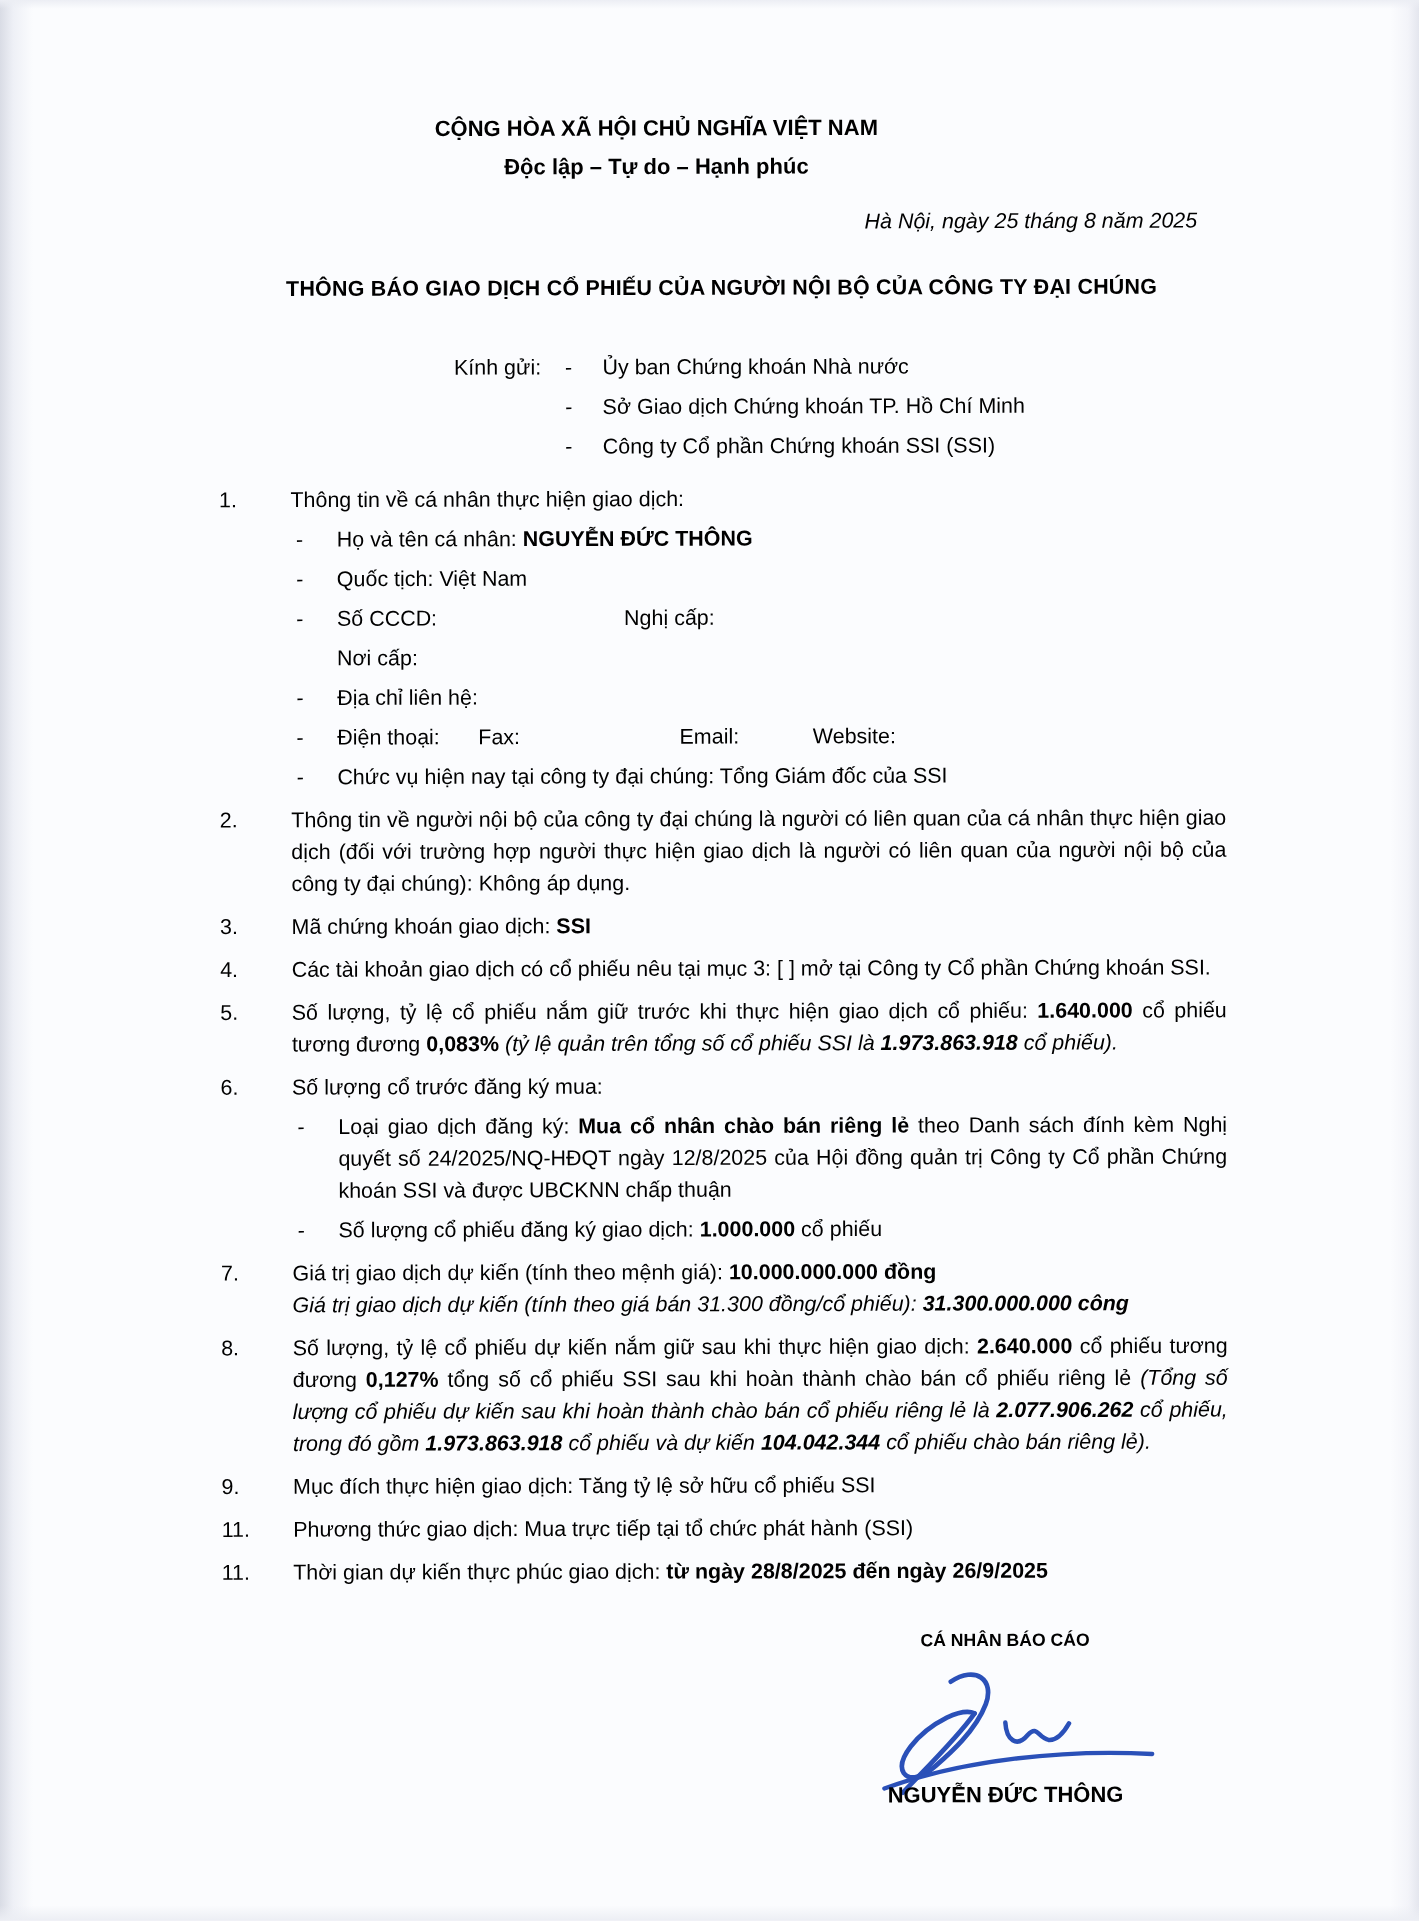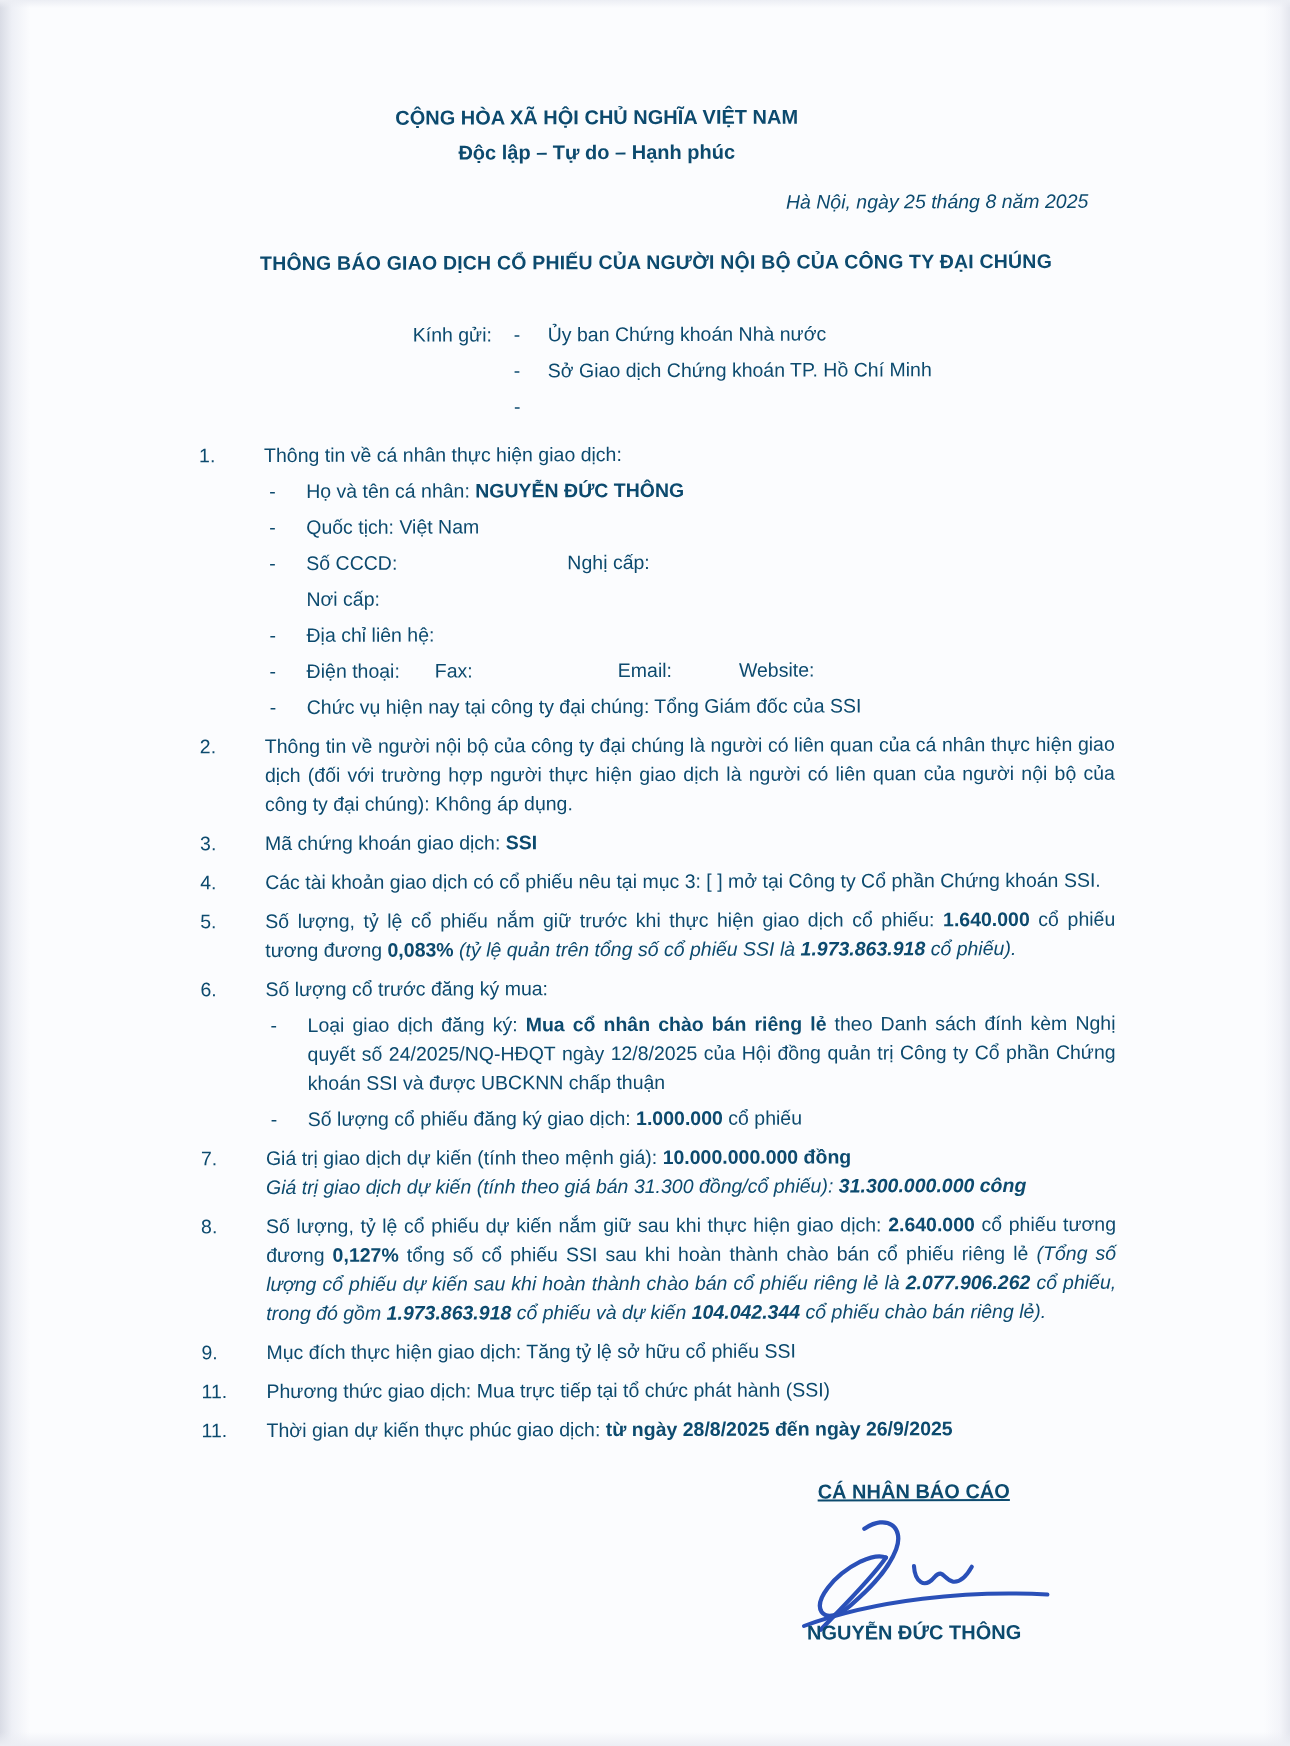--- a/index.html
+++ b/index.html
@@ -3,21 +3,21 @@
 <meta charset="utf-8">
 <style>
   html,body{margin:0;padding:0;background:#e9ebf1;}
   .page{
     position:relative;
     width:1290px;height:1746px;
     margin:0 auto;
     background:#fbfcfe;
     overflow:hidden;
     font-family:"Liberation Sans", sans-serif;
-    color:#0c4a6e;
+    color:#000000;
   }
   
   .edge-left{position:absolute;left:0;top:0;bottom:0;width:30px;
     background:linear-gradient(90deg,#d9dce5 0,#eef0f6 12px,rgba(251,252,254,0) 30px);}
   .edge-right{position:absolute;right:0;top:0;bottom:0;width:26px;
     background:linear-gradient(270deg,#e4e6ee 0,#f3f4f9 10px,rgba(251,252,254,0) 26px);}
   .edge-top{position:absolute;left:0;right:0;top:0;height:8px;
     background:linear-gradient(180deg,#eceef4 0,rgba(251,252,254,0) 8px);}
   .edge-bottom{position:absolute;left:0;right:0;bottom:0;height:14px;
     background:linear-gradient(0deg,#eceef4 0,rgba(251,252,254,0) 14px);}
@@ -48,21 +48,21 @@
   .item-body{flex:1;min-width:0;}
   .item-body p{margin:0;text-align:justify;}
   .sub{display:flex;margin-left:5px;margin-top:7px;}
   .sub .dash{width:37px;}
   .sub .sub-text{flex:1;text-align:justify;}
   .nodash-spacer{width:37px;flex:none;}
   .extra-line{margin-top:7px;}
   .gap{display:inline-block;}
 
   .sig-block{width:340px;margin-left:542px;margin-top:34px;text-align:center;}
-  .sig-caption{font-weight:bold;font-size:20px;text-decoration:underline;}
+  .sig-caption{font-weight:bold;font-size:16px;}
   .sig-ink{display:block;margin:6px auto -20px auto;}
   .sig-name{font-weight:bold;font-size:20px;}
 </style>
 </head>
 <body>
 
 <div class="page">
   <div class="edge-left"></div>
   <div class="edge-right"></div>
   <div class="edge-top"></div>
@@ -86,20 +86,21 @@
           <div class="recip-text">Ủy ban Chứng khoán Nhà nước</div>
         </div>
         <div class="recip-row">
           <div class="recip-label"></div>
           <div class="dash">-</div>
           <div class="recip-text">Sở Giao dịch Chứng khoán TP. Hồ Chí Minh</div>
         </div>
         <div class="recip-row">
           <div class="recip-label"></div>
           <div class="dash">-</div>
+          <div class="recip-text">Công ty Cổ phần Chứng khoán SSI (SSI)</div>
         </div>
       </div>
 
     <div class="list">
         <div class="item">
           <span class="item-num">1.</span>
           <div class="item-body">
             <p class="head"><span>Thông tin về cá nhân thực hiện giao dịch:</span></p>
             <div class="sub">
               <span class="dash">-</span>

